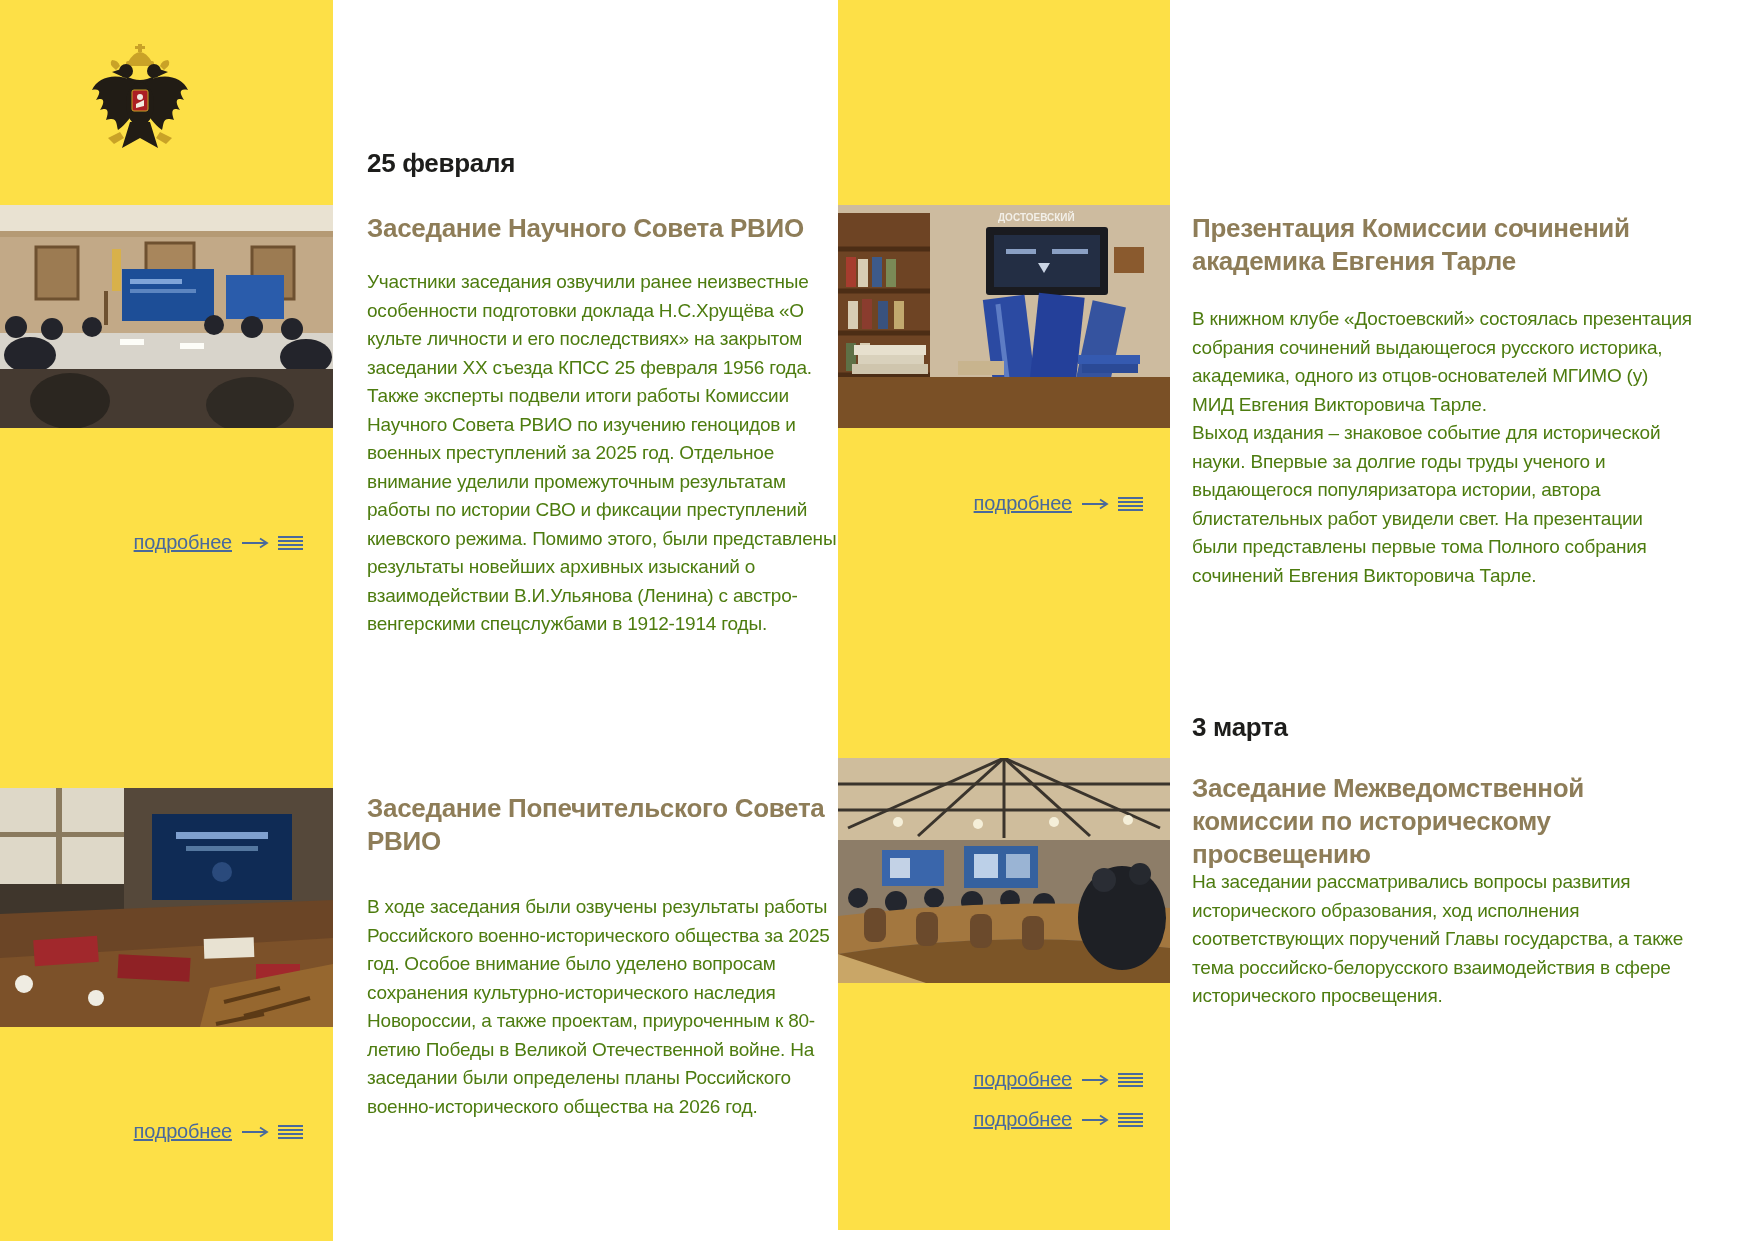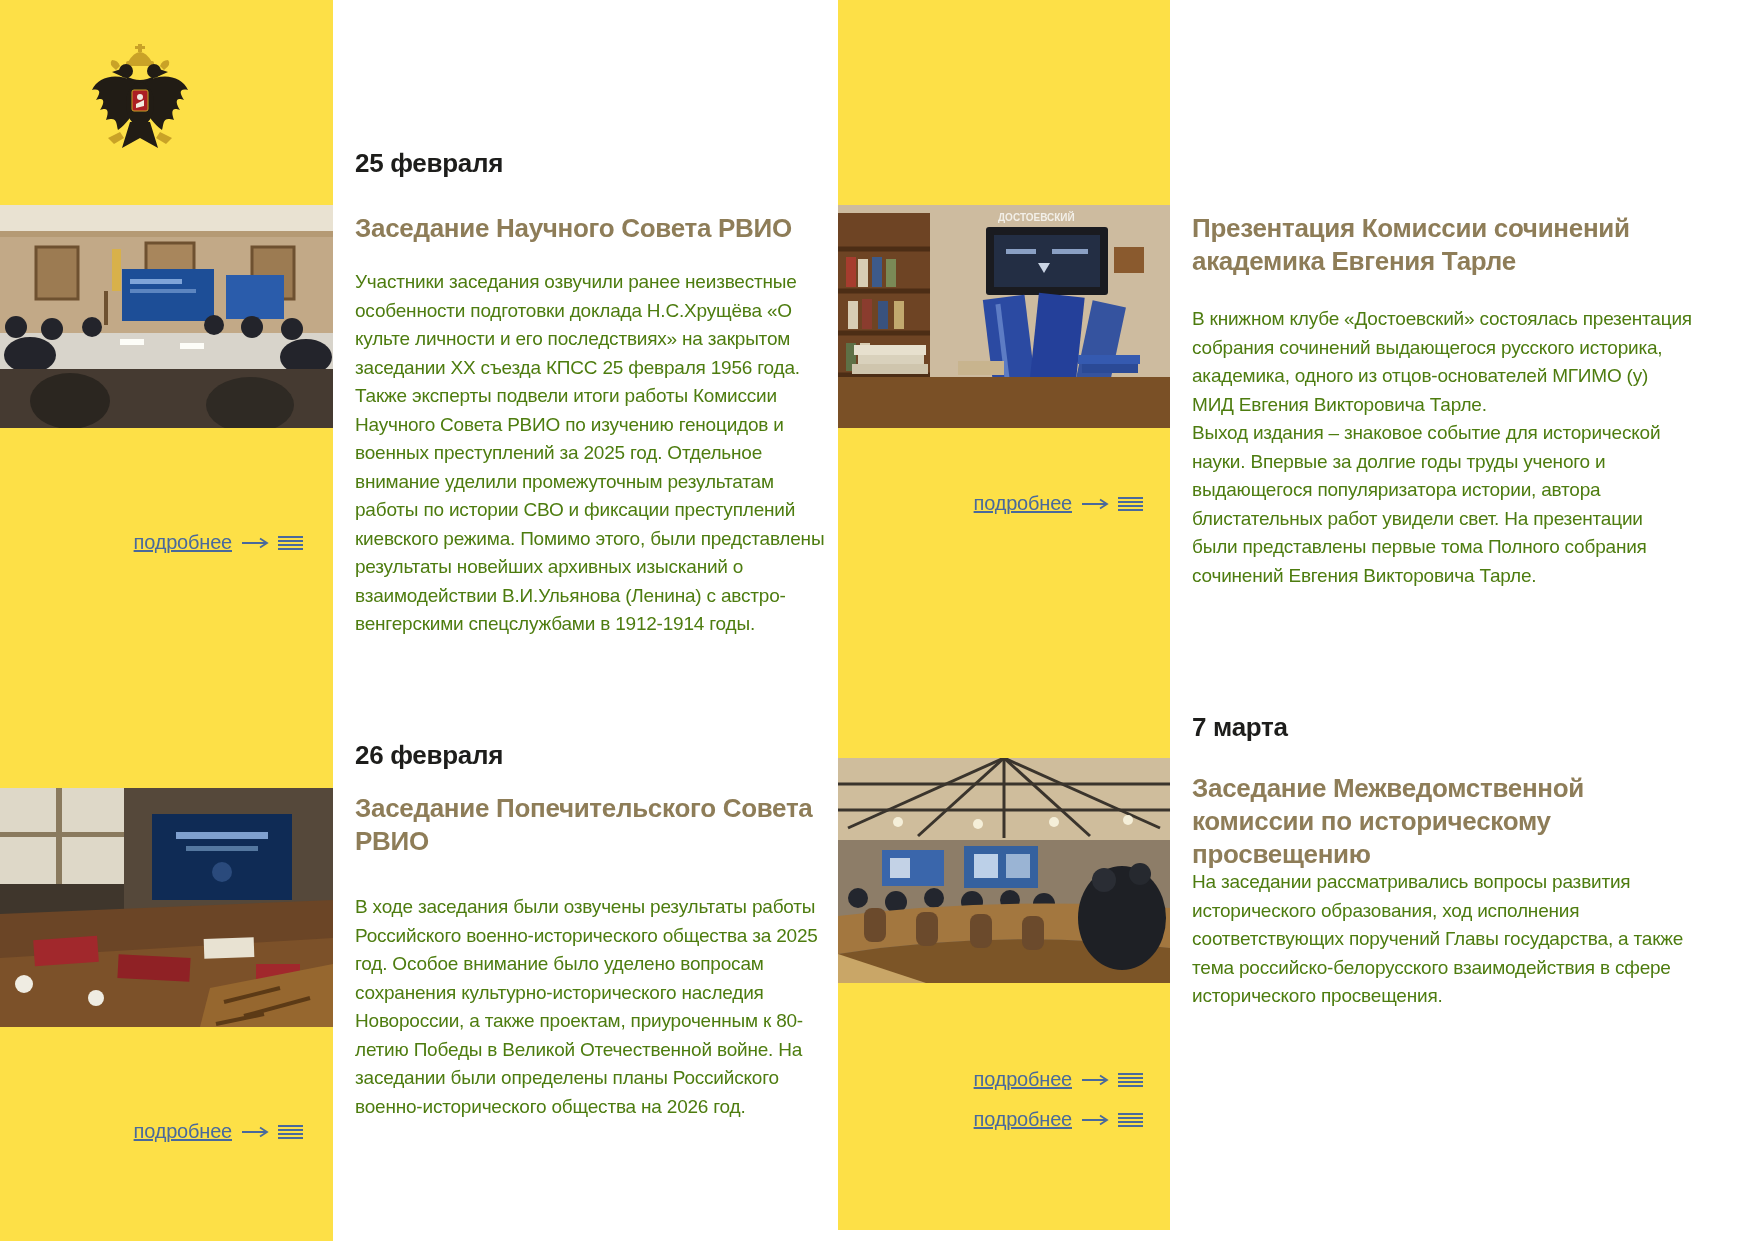--- a/index.html
+++ b/index.html
@@ -21,21 +21,21 @@
   .more-link{
     position:absolute;display:flex;align-items:center;gap:9px;cursor:pointer;
     color:#49699c;font-size:20px;letter-spacing:-0.2px;text-decoration:underline;
   }
   .more-link .lines-icon{
     width:25px;height:14px;
     background-image:repeating-linear-gradient(to bottom,#49699c 0 2px,transparent 2px 4px);
   }
   .more-link svg{display:block;}
   .textcol{position:absolute;top:0;height:1241px;}
-  .col-2{left:333px;width:505px;}
+  .col-2{left:345px;width:505px;}
   .col-4{left:1170px;width:584px;}
   .tx{position:absolute;left:22px;}
   .col-2 .tx{width:478px;}
   .col-4 .tx{width:500px;}
   .date{font-size:26px;font-weight:bold;color:#1d1d1b;letter-spacing:-0.3px;}
   .title{font-size:26px;line-height:33px;font-weight:bold;color:#8e7d58;letter-spacing:-0.3px;}
   .body{font-size:19px;line-height:28.5px;color:#4d7c0f;letter-spacing:-0.2px;white-space:pre-line;}
 </style>
 </head>
 <body>
@@ -146,21 +146,20 @@
         <path d="M1 6 H25 M19 1.5 L26 6 L19 10.5" stroke="#49699c" stroke-width="1.8" fill="none"></path>
       </svg>
       <span class="lines-icon"></span>
     </div>
   </div>
 
   <div class="textcol col-2">
     <div class="tx date" style="top:148px;">25 февраля</div>
     <div class="tx title" style="top:212px;">Заседание Научного Совета РВИО</div>
     <div class="tx body" style="top:268px;">Участники заседания озвучили ранее неизвестные особенности подготовки доклада Н.С.Хрущёва «О культе личности и его последствиях» на закрытом заседании XX съезда КПСС 25 февраля 1956 года. Также эксперты подвели итоги работы Комиссии Научного Совета РВИО по изучению геноцидов и военных преступлений за 2025 год. Отдельное внимание уделили промежуточным результатам работы по истории СВО и фиксации преступлений киевского режима. Помимо этого, были представлены результаты новейших архивных изысканий о взаимодействии В.И.Ульянова (Ленина) с австро-венгерскими спецслужбами в 1912-1914 годы.</div>
-    <div class="tx date" style="top:740px;">26 февраля</div>
     <div class="tx title" style="top:792px;">Заседание Попечительского Совета РВИО</div>
     <div class="tx body" style="top:893px;">В ходе заседания были озвучены результаты работы Российского военно-исторического общества за 2025 год. Особое внимание было уделено вопросам сохранения культурно-исторического наследия Новороссии, а также проектам, приуроченным к 80-летию Победы в Великой Отечественной войне. На заседании были определены планы Российского военно-исторического общества на 2026 год.</div>
   </div>
 
   <div class="rail rail-mid">
 
     <div class="photo photo-c">
       <svg width="332" height="223" viewBox="0 0 332 223">
         <rect width="332" height="223" fill="#cdbb9f"></rect>
         <rect x="0" y="8" width="92" height="204" fill="#6e4424"></rect>
@@ -276,18 +275,18 @@
         <path d="M1 6 H25 M19 1.5 L26 6 L19 10.5" stroke="#49699c" stroke-width="1.8" fill="none"></path>
       </svg>
       <span class="lines-icon"></span>
     </div>
   </div>
 
   <div class="textcol col-4">
     <div class="tx title" style="top:212px;">Презентация Комиссии сочинений академика Евгения Тарле</div>
     <div class="tx body" style="top:305px;">В книжном клубе «Достоевский» состоялась презентация собрания сочинений выдающегося русского историка, академика, одного из отцов-основателей МГИМО (у) МИД Евгения Викторовича Тарле.
 Выход издания – знаковое событие для исторической науки. Впервые за долгие годы труды ученого и выдающегося популяризатора истории, автора блистательных работ увидели свет. На презентации были представлены первые тома Полного собрания сочинений Евгения Викторовича Тарле.</div>
-    <div class="tx date" style="top:712px;">7 марта</div>
+    <div class="tx date" style="top:712px;">3 марта</div>
     <div class="tx body" style="top:868px;">На заседании рассматривались вопросы развития исторического образования, ход исполнения соответствующих поручений Главы государства, а также тема российско-белорусского взаимодействия в сфере исторического просвещения.</div>
     <div class="tx title" style="top:772px;">Заседание Межведомственной комиссии по историческому просвещению</div>
   </div>
 
 </div>
 
 </body></html>

